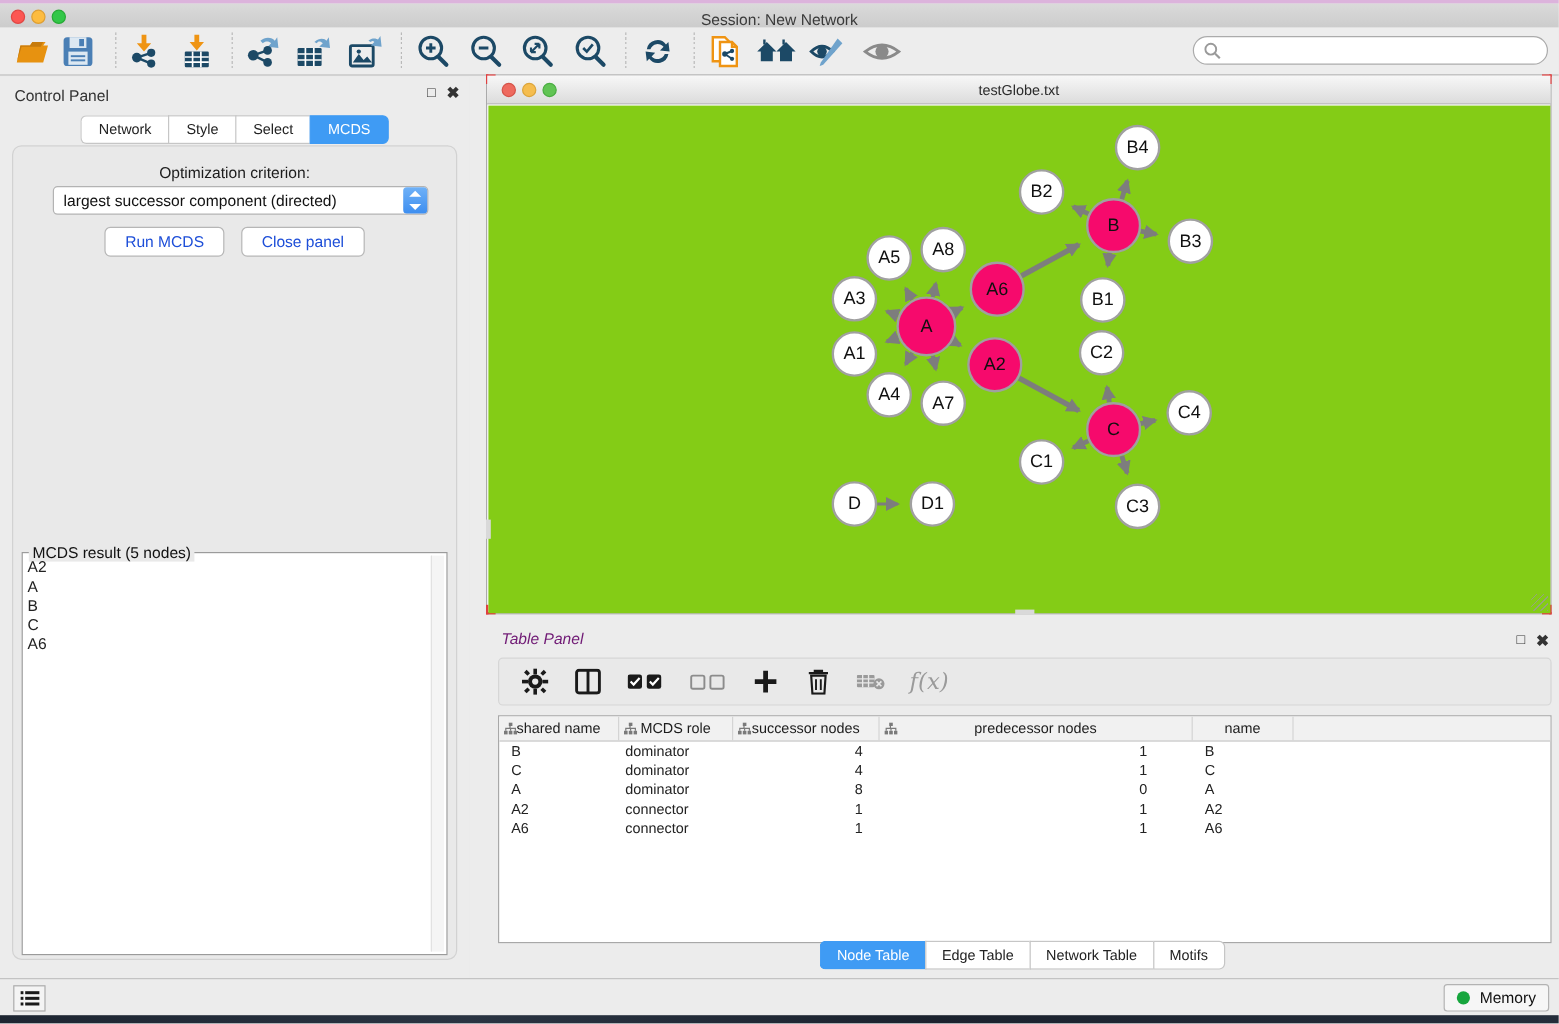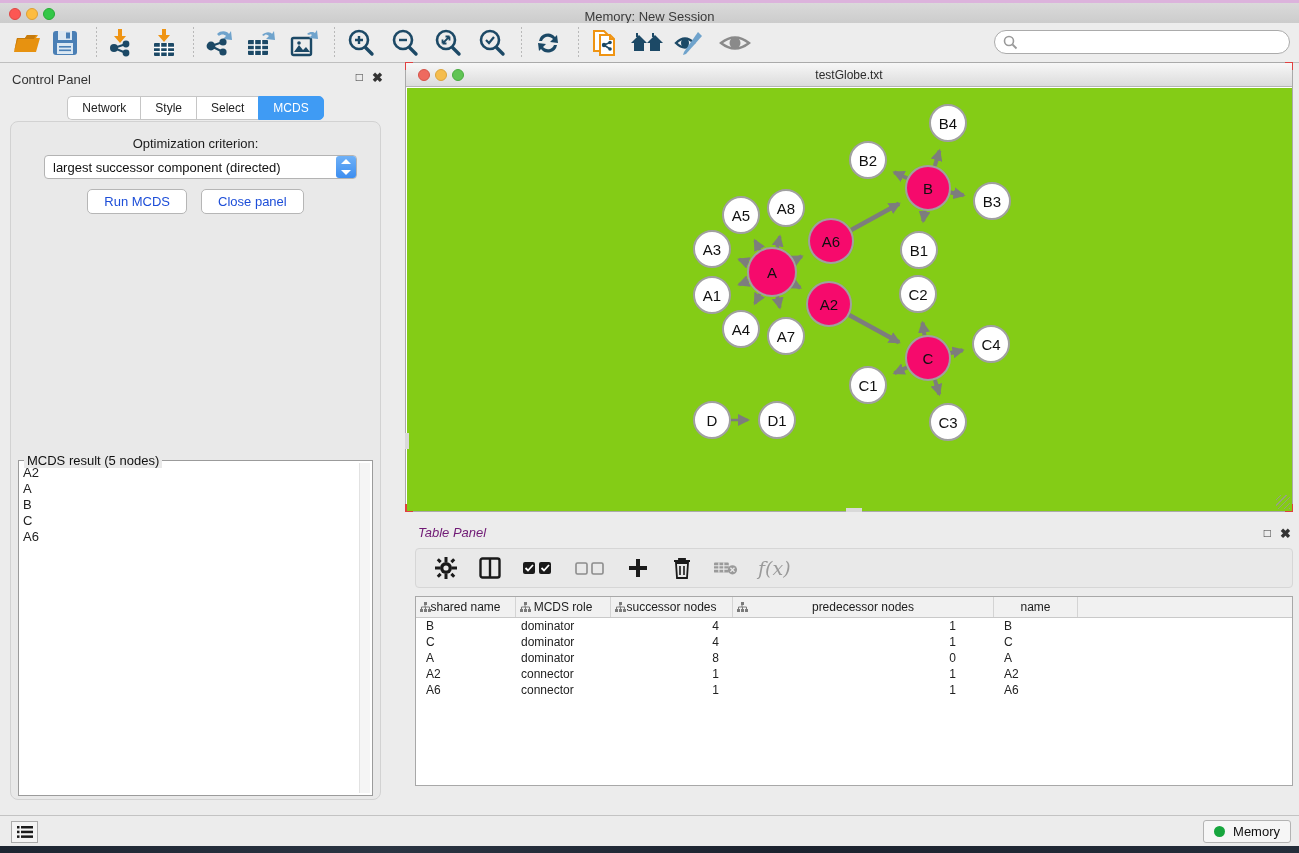--- a/index.html
+++ b/index.html
@@ -110,21 +110,21 @@
   svg text { font-family:"Liberation Sans", sans-serif; }
 </style>
 </head>
 <body>
 
 <div class="desktop-strip-top"></div>
 <div class="titlebar">
   <div class="traffic tl-red"></div>
   <div class="traffic tl-yellow"></div>
   <div class="traffic tl-green"></div>
-  <div class="main-title">Memory: New Session</div>
+  <div class="main-title">Session: New Network</div>
 </div>
 
 <div class="toolbar">
 
   <div class="tb-icon" style="left:9px">
     <svg width="30" height="26" viewBox="0 0 30 26">
         <path d="M2 22 L5 8 L13 8 L15 5 L26 5 L24 8 L28 8 L24 22 Z" fill="#e79210"></path>
         <path d="M2 22 L5 8 L13 8 L15 5 L24 5 L22 9 L6 9 Z" fill="#c77b0c"></path>
       </svg>
   </div>
@@ -600,20 +600,28 @@
         <div class="tr">
           <div class="td col0">A6</div>
           <div class="td col1">connector</div>
           <div class="td col2">1</div>
           <div class="td col3">1</div>
           <div class="td col4">A6</div>
         </div>
       </div>
   </div>
 
+  <div class="tp-tabs">
+      <div class="seg" id="tp-tab-seg">
+        <div class="seg-btn selected">Node Table</div>
+        <div class="seg-btn">Edge Table</div>
+        <div class="seg-btn">Network Table</div>
+        <div class="seg-btn">Motifs</div>
+      </div>
+    </div>
 </div>
 
 <div class="statusbar">
   <div class="list-btn">
     <svg width="16" height="14" viewBox="0 0 16 14">
         <g fill="#1a1a1a">
           <rect x="0" y="1" width="2.5" height="2.5"></rect>
           <rect x="4" y="1" width="12" height="2.5"></rect>
           <rect x="0" y="5.7" width="2.5" height="2.5"></rect>
           <rect x="4" y="5.7" width="12" height="2.5"></rect>

